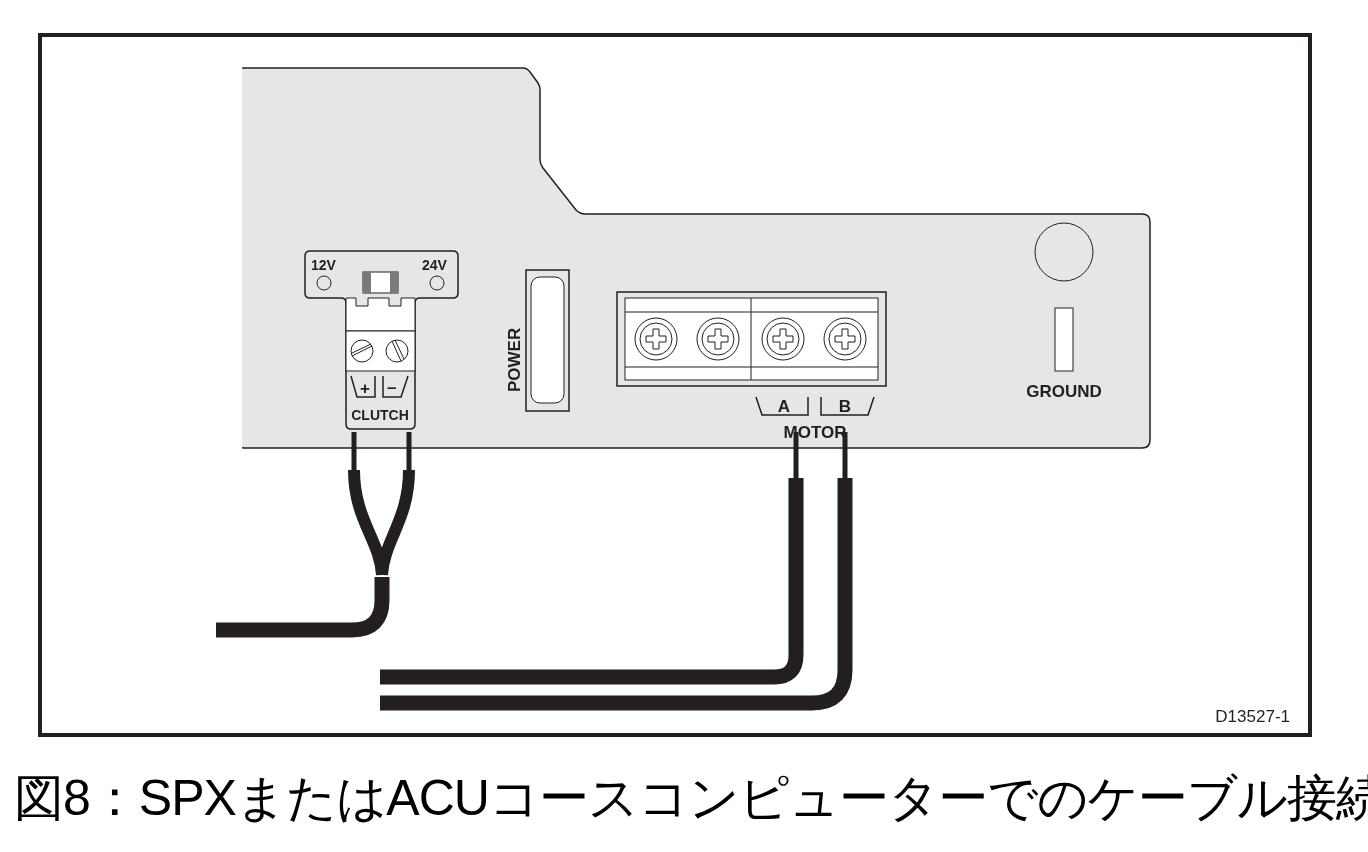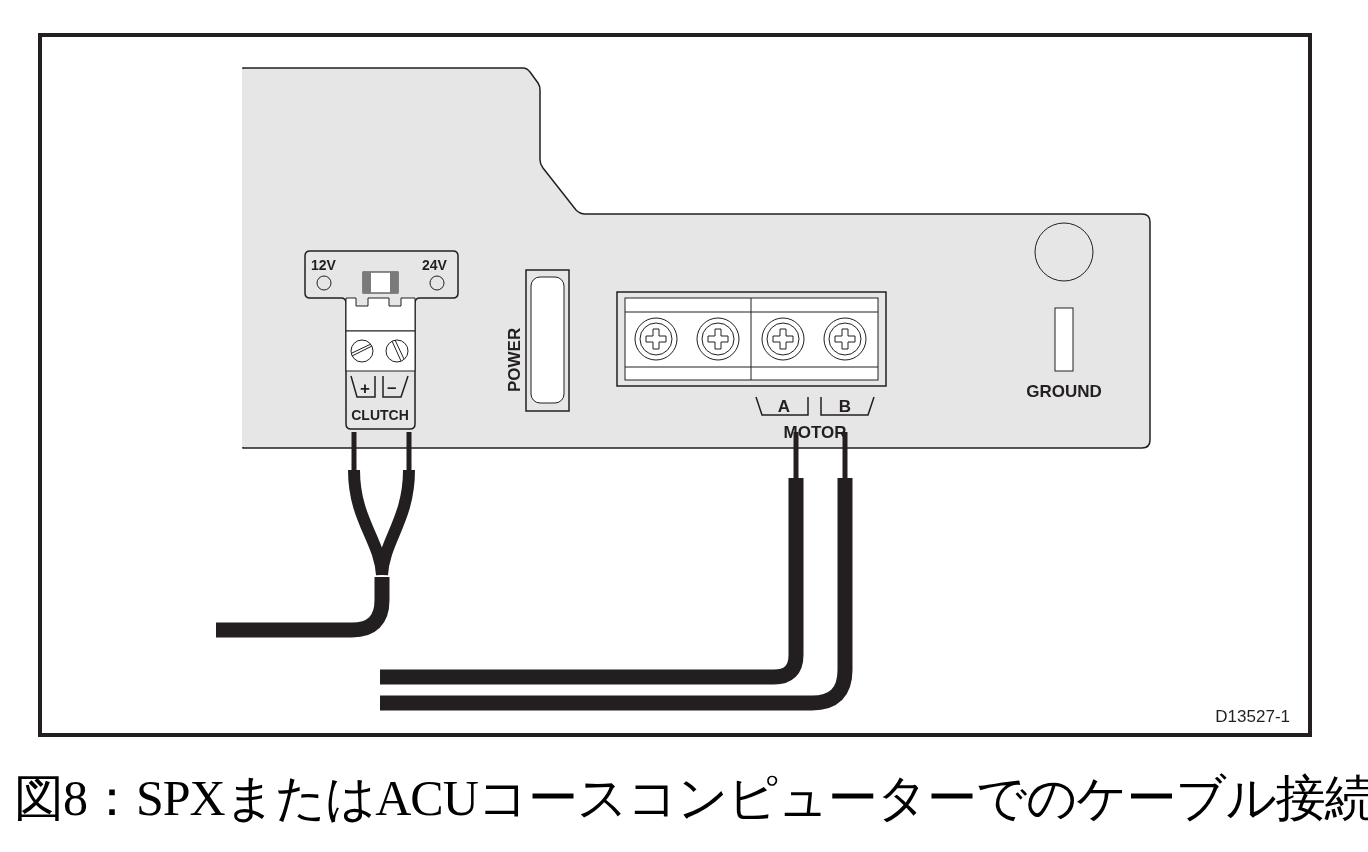--- a/index.html
+++ b/index.html
@@ -2,21 +2,21 @@
 <html><head>
 <meta charset="utf-8">
 <style>
   html, body { margin: 0; padding: 0; background: #ffffff; }
   body { width: 1368px; height: 852px; position: relative; overflow: hidden; }
   #diagram { position: absolute; left: 0; top: 0; width: 1368px; height: 852px; }
   .lbl { font-family: "Liberation Sans", sans-serif; font-weight: bold; fill: #231f20; }
   .ref { font-family: "Liberation Sans", sans-serif; fill: #231f20; }
   #caption {
     position: absolute; left: 14px; top: 758px; width: 1340px; height: 80px;
-    font-family: Liberation Serif, serif; font-size: 50px; line-height: 80px;
+    font-family: Liberation Sans, sans-serif; font-size: 50px; line-height: 80px;
     color: #000; white-space: nowrap; letter-spacing: -1px;
   }
 </style>
 </head>
 <body>
 
 <svg id="diagram" viewBox="0 0 1368 852" xmlns="http://www.w3.org/2000/svg">
 
   <rect x="40" y="35" width="1270" height="700" fill="#ffffff" stroke="#231f20" stroke-width="4"></rect>
 

